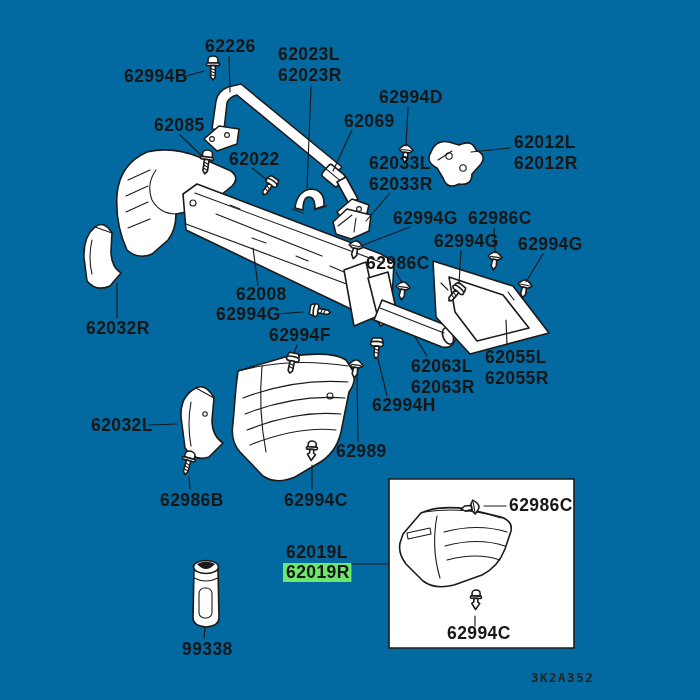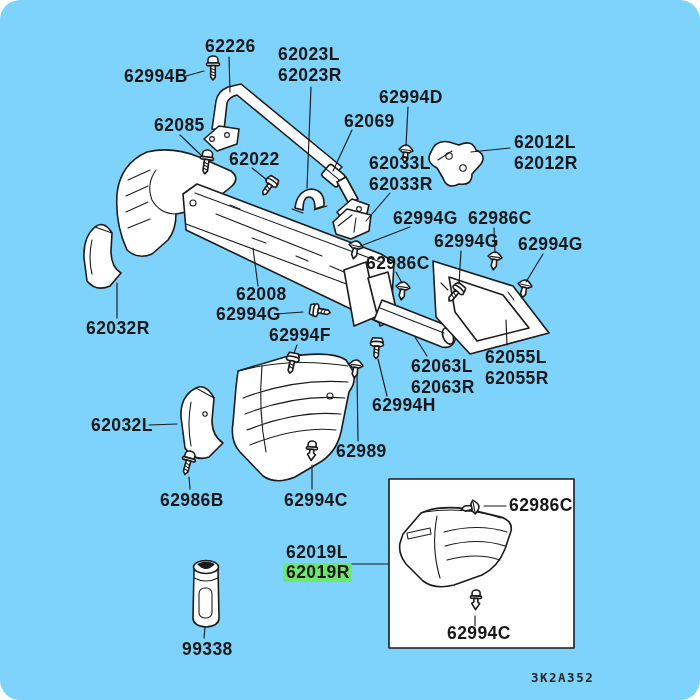--- a/index.html
+++ b/index.html
@@ -1,17 +1,17 @@
 <!DOCTYPE html>
 <html><head>
 <meta charset="utf-8">
 <style>
   html,body{margin:0;padding:0;background:#ffffff;}
-  #viewport{position:relative;width:700px;height:700px;background:#7dd3fc;overflow:hidden;
-            font-family:"Liberation Sans",sans-serif;border-radius:20px;}
+  #viewport{position:relative;width:700px;height:700px;background:#0369a1;overflow:hidden;
+            font-family:"Liberation Sans",sans-serif;}
   svg{display:block;}
   .part{fill:#ffffff;stroke:#1b1b1b;stroke-width:1.6;stroke-linejoin:round;stroke-linecap:round;}
   .thin{fill:none;stroke:#1b1b1b;stroke-width:1.1;stroke-linejoin:round;stroke-linecap:round;}
   .leader{fill:none;stroke:#1b1b1b;stroke-width:1.15;stroke-linecap:round;}
   text.part-label{font-family:"Liberation Sans",sans-serif;font-size:17.5px;font-weight:600;
                   fill:#171717;letter-spacing:0.4px;}
   text.sheet-code{font-family:"DejaVu Sans Mono",monospace;font-size:12.5px;font-weight:700;
                   letter-spacing:1.5px;fill:#252525;}
 </style>
 </head>

